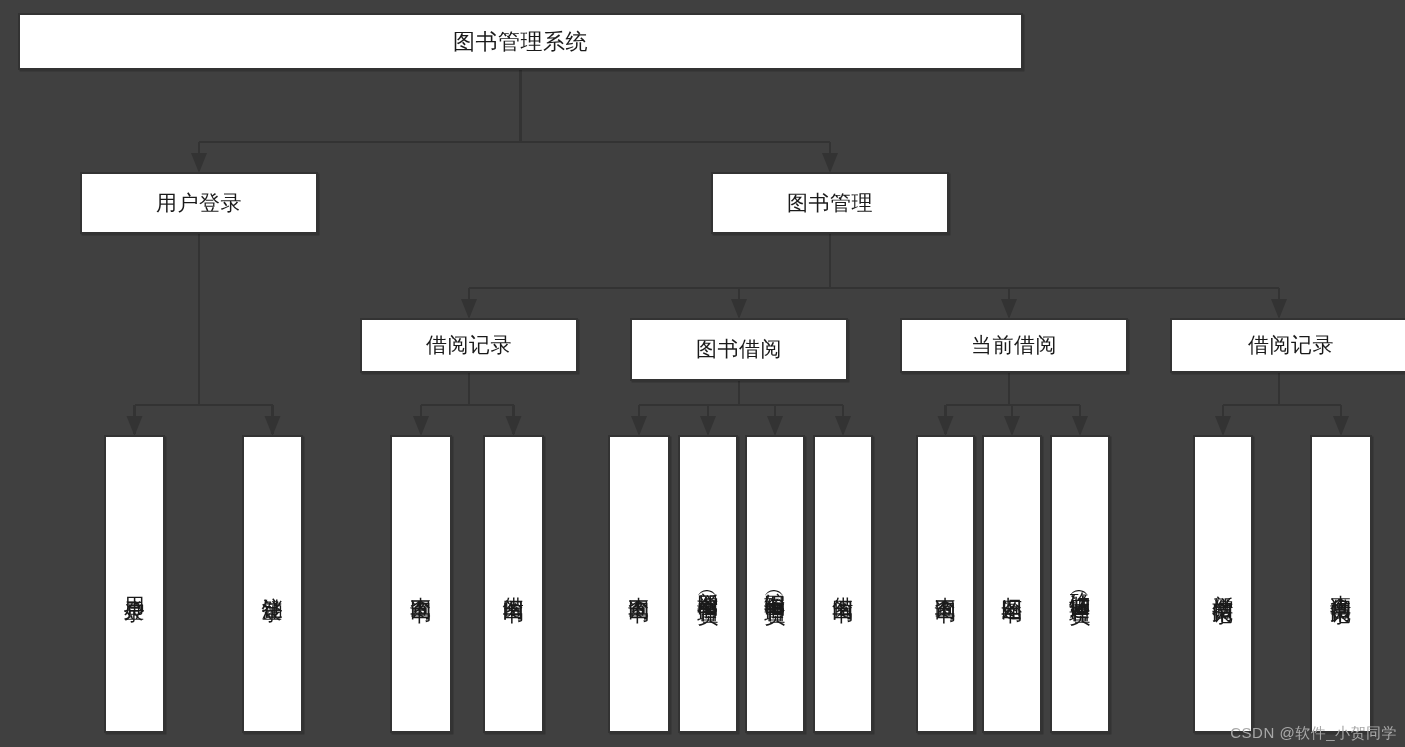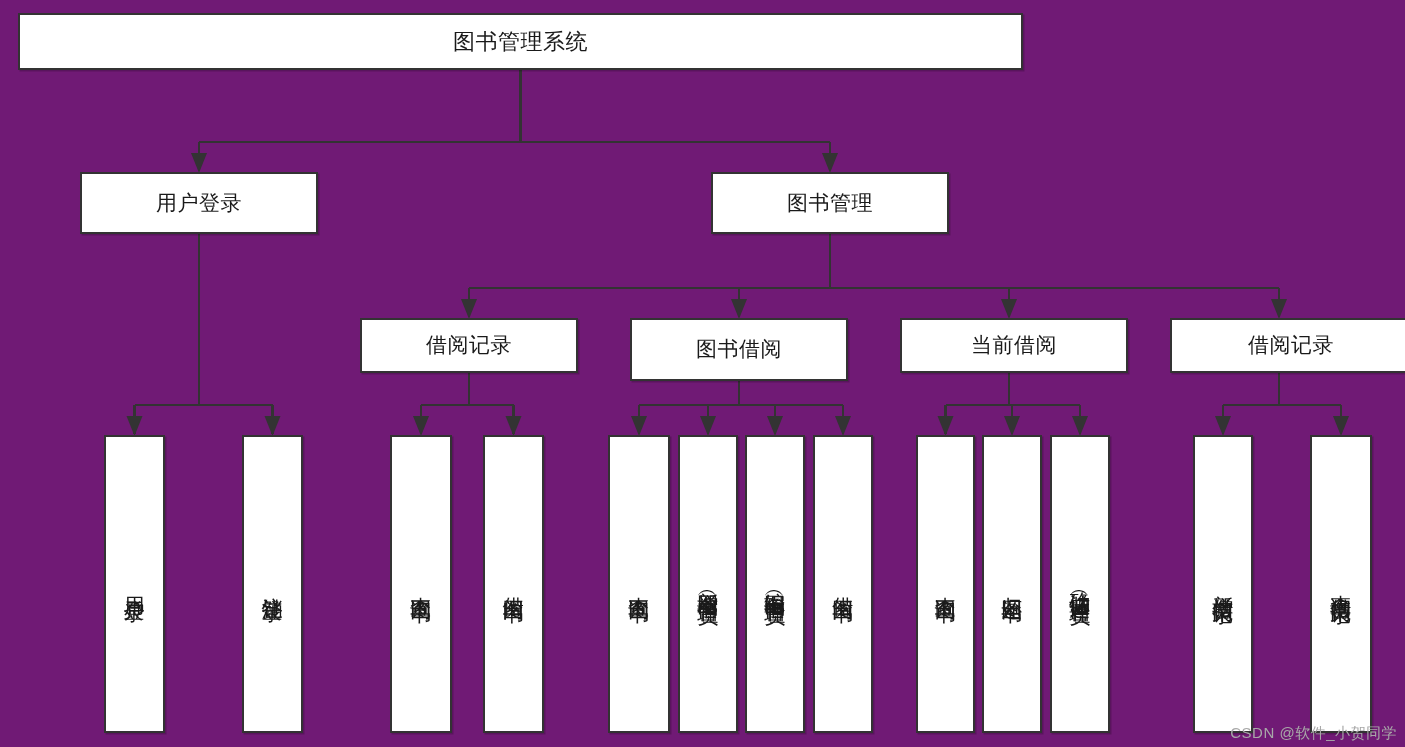--- a/index.html
+++ b/index.html
@@ -8,21 +8,21 @@
     background: #ffffff;
   }
   body {
     font-family: "Liberation Sans", "DejaVu Sans", sans-serif;
     color: #1a1a1a;
   }
   #canvas {
     position: relative;
     width: 1405px;
     height: 747px;
-    background: #701a75;
+    background: #404040;
     overflow: hidden;
   }
   #edges {
     position: absolute;
     left: 0;
     top: 0;
     width: 1405px;
     height: 747px;
     pointer-events: none;
   }

